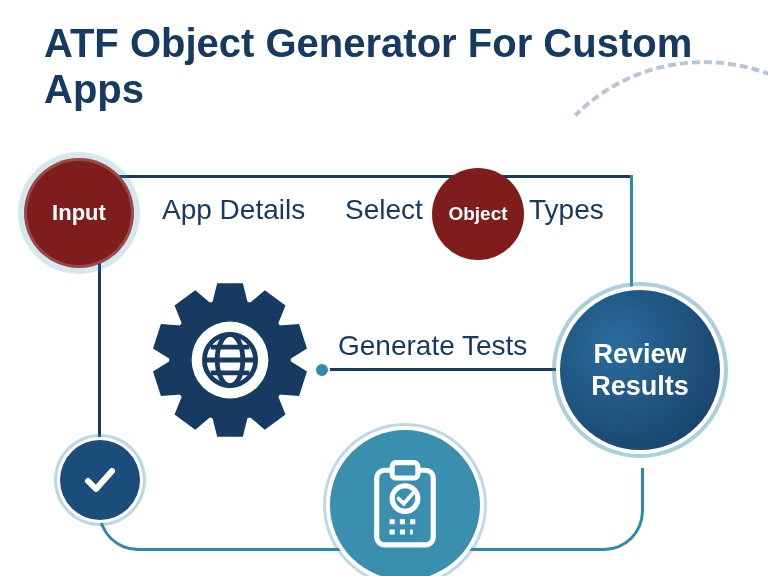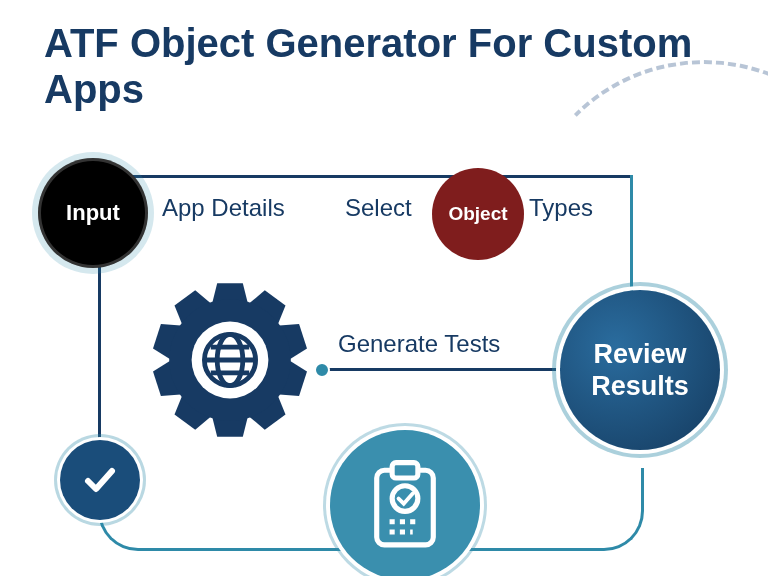--- a/index.html
+++ b/index.html
@@ -1,19 +1,19 @@
 <!DOCTYPE html>
 <html><head>
 <meta charset="utf-8">
 <style>
   html,body{margin:0;padding:0;width:768px;height:576px;background:#fff;font-family:'Segoe UI',Arial,sans-serif;overflow:hidden}
   .stage{position:relative;width:768px;height:576px}
   .title{position:absolute;left:44px;top:20px;font-size:40px;font-weight:700;color:#173a63;line-height:1.15}
   .circle{position:absolute;border-radius:50%;display:flex;align-items:center;justify-content:center;text-align:center;color:#fff;font-weight:700}
-  .txt{position:absolute;color:#173a63;font-weight:500;font-size:24px}
+  .txt{position:absolute;color:#173a63;font-weight:500;font-size:28px}
   .line{position:absolute;background:#173a63}
   .dot{position:absolute;width:12px;height:12px;border-radius:50%;background:#2e8aa8;border:2px solid #fff}
   .dashed-arc{position:absolute;border:4px dashed #b8c5d6;border-radius:50%;border-left-color:transparent;border-bottom-color:transparent}
   svg.icon{display:block}
 </style>
 </head>
 <body>
 
 <div class="stage">
 
@@ -27,21 +27,21 @@
 
   <div class="line" style="left:320px;top:368px;width:300px;height:3px;"></div>
 
   <div style="position:absolute;left:98px;top:468px;width:540px;height:80px;border:3px solid #2e8aa8;border-top:none;border-radius:0 0 40px 40px;"></div>
 
   <div class="line" style="left:630px;top:175px;width:3px;height:150px;background:#2e8aa8"></div>
 
   <div class="dot" style="left:92px;top:240px;"></div>
   <div class="dot" style="left:314px;top:362px;"></div>
 
-  <div class="circle" style="left:38px;top:158px;width:110px;height:110px;background:#000000;box-shadow:0 0 0 6px #2e8aa833, inset 0 0 0 3px #ffffff33;font-size:22px;">
+  <div class="circle" style="left:24px;top:158px;width:110px;height:110px;background:#7f1d1d;box-shadow:0 0 0 6px #2e8aa833, inset 0 0 0 3px #ffffff33;font-size:22px;">
     <span>Input</span>
   </div>
 
   <span class="txt" style="left:162px;top:194px;">App Details</span>
 
   <span class="txt" style="left:345px;top:194px;text-align:right;">Select</span>
 
   <div class="circle" style="left:432px;top:168px;width:92px;height:92px;background:#7f1d1d;font-size:19px;">
     <span>Object</span>
   </div>

